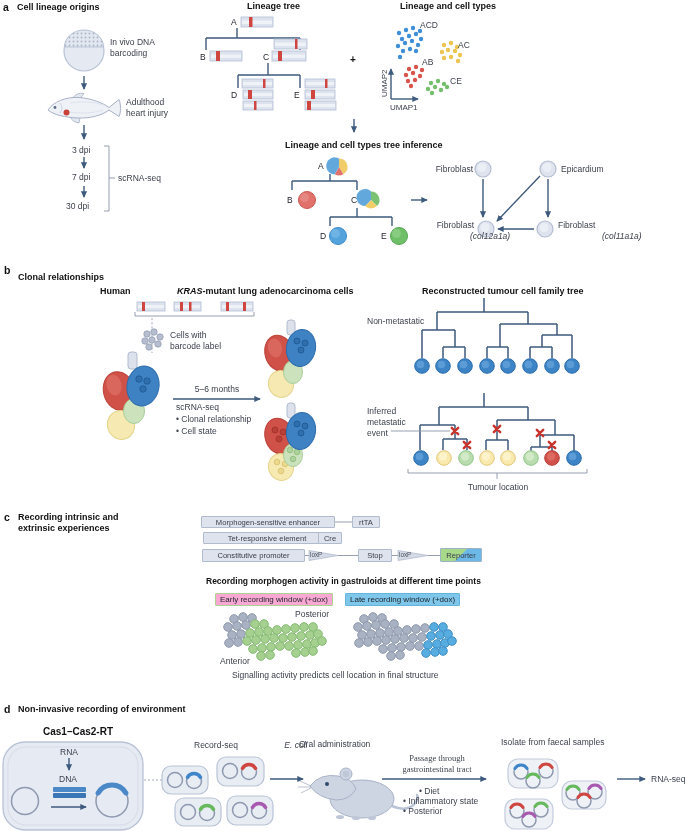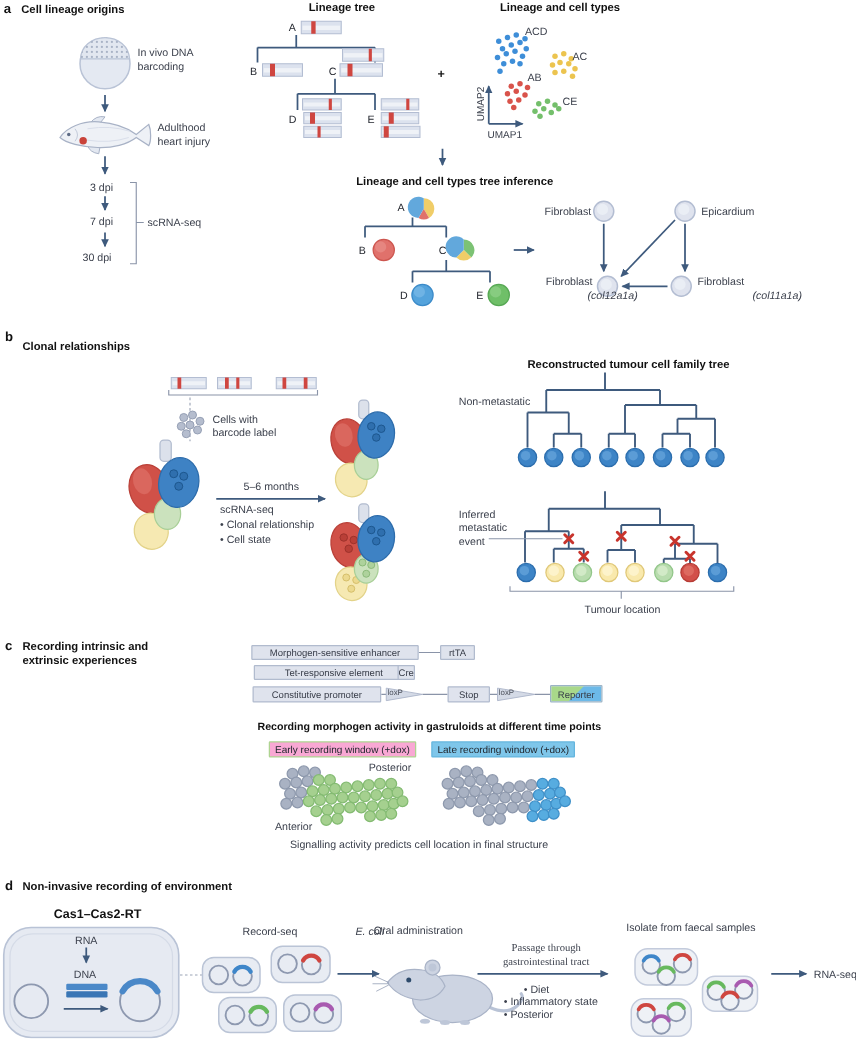--- a/index.html
+++ b/index.html
@@ -534,36 +534,37 @@
 <div class="node" style="left:351px;top:195px;">C</div>
 <div class="node" style="left:320px;top:231px;">D</div>
 <div class="node" style="left:381px;top:231px;">E</div>
 <div class="lbl rt" style="left:428px;top:164px;width:45px;">Fibroblast</div>
 <div class="lbl" style="left:561px;top:164px;">Epicardium</div>
 <div class="lbl rt" style="left:426px;top:220px;width:48px;"><span>Fibroblast</span><br><span class="it">(col12a1a)</span></div>
 <div class="lbl" style="left:558px;top:220px;"><span>Fibroblast</span><br><span class="it">(col11a1a)</span></div>
 
 <div class="plabel" style="left:4px;top:264px;">b</div>
 <div class="ptitle" style="left:18px;top:272px;">Clonal relationships</div>
+<div class="ptitle ctr" style="left:100px;top:286px;width:210px;"><span>Human </span><span class="it">KRAS</span><span>-mutant lung adenocarcinoma cells</span></div>
 <div class="lbl" style="left:170px;top:330px;"><span>Cells with</span><br><span>barcode label</span></div>
 <div class="lbl ctr" style="left:172px;top:384px;width:90px;">5–6 months</div>
 <div class="lbl" style="left:176px;top:402px;">scRNA-seq</div>
 <div class="lbl" style="left:176px;top:414px;">• Clonal relationship</div>
 <div class="lbl" style="left:176px;top:426px;">• Cell state</div>
 <div class="ptitle" style="left:422px;top:286px;">Reconstructed tumour cell family tree</div>
 <div class="lbl" style="left:367px;top:316px;">Non-metastatic</div>
 <div class="lbl" style="left:367px;top:406px;"><span>Inferred</span><br><span>metastatic</span><br><span>event</span></div>
 <div class="lbl ctr" style="left:428px;top:482px;width:140px;">Tumour location</div>
 
 <div class="plabel" style="left:4px;top:511px;">c</div>
 <div class="ptitle" style="left:18px;top:512px;"><span>Recording intrinsic and</span><br><span>extrinsic experiences</span></div>
 <div class="gene-box" style="left:201px;top:516px;width:134px;height:12px;">Morphogen-sensitive enhancer</div>
 <div class="gene-box" style="left:352px;top:516px;width:28px;height:12px;">rtTA</div>
 <div class="gene-box" style="left:203px;top:532px;width:128px;height:12px;">Tet-responsive element</div>
-<div class="gene-box" style="left:318px;top:532px;width:14px;height:12px;">Cre</div>
+<div class="gene-box" style="left:318px;top:532px;width:24px;height:12px;">Cre</div>
 <div class="gene-box" style="left:202px;top:549px;width:103px;height:13px;">Constitutive promoter</div>
 <div class="loxp" style="left:310px;top:551px;">loxP</div>
 <div class="gene-box" style="left:358px;top:549px;width:34px;height:13px;">Stop</div>
 <div class="loxp" style="left:399px;top:551px;">loxP</div>
 <div class="gene-box" style="left:440px;top:548px;width:42px;height:14px;background:linear-gradient(135deg,#a8d88a 0 49%,#6cb9e8 51% 100%);border-color:#9bb3c6;">Reporter</div>
 <div class="ptitle" style="left:206px;top:576px;font-size:8.5px;">Recording morphogen activity in gastruloids at different time points</div>
 <div class="win" style="left:215px;top:593px;background:#f9a8d4;border:1px solid #aed491;">Early recording window (+dox)</div>
 <div class="win" style="left:345px;top:593px;background:#7ec6ea;border:1px solid #64b5dd;">Late recording window (+dox)</div>
 <div class="lbl" style="left:295px;top:609px;">Posterior</div>
 <div class="lbl" style="left:220px;top:656px;">Anterior</div>

